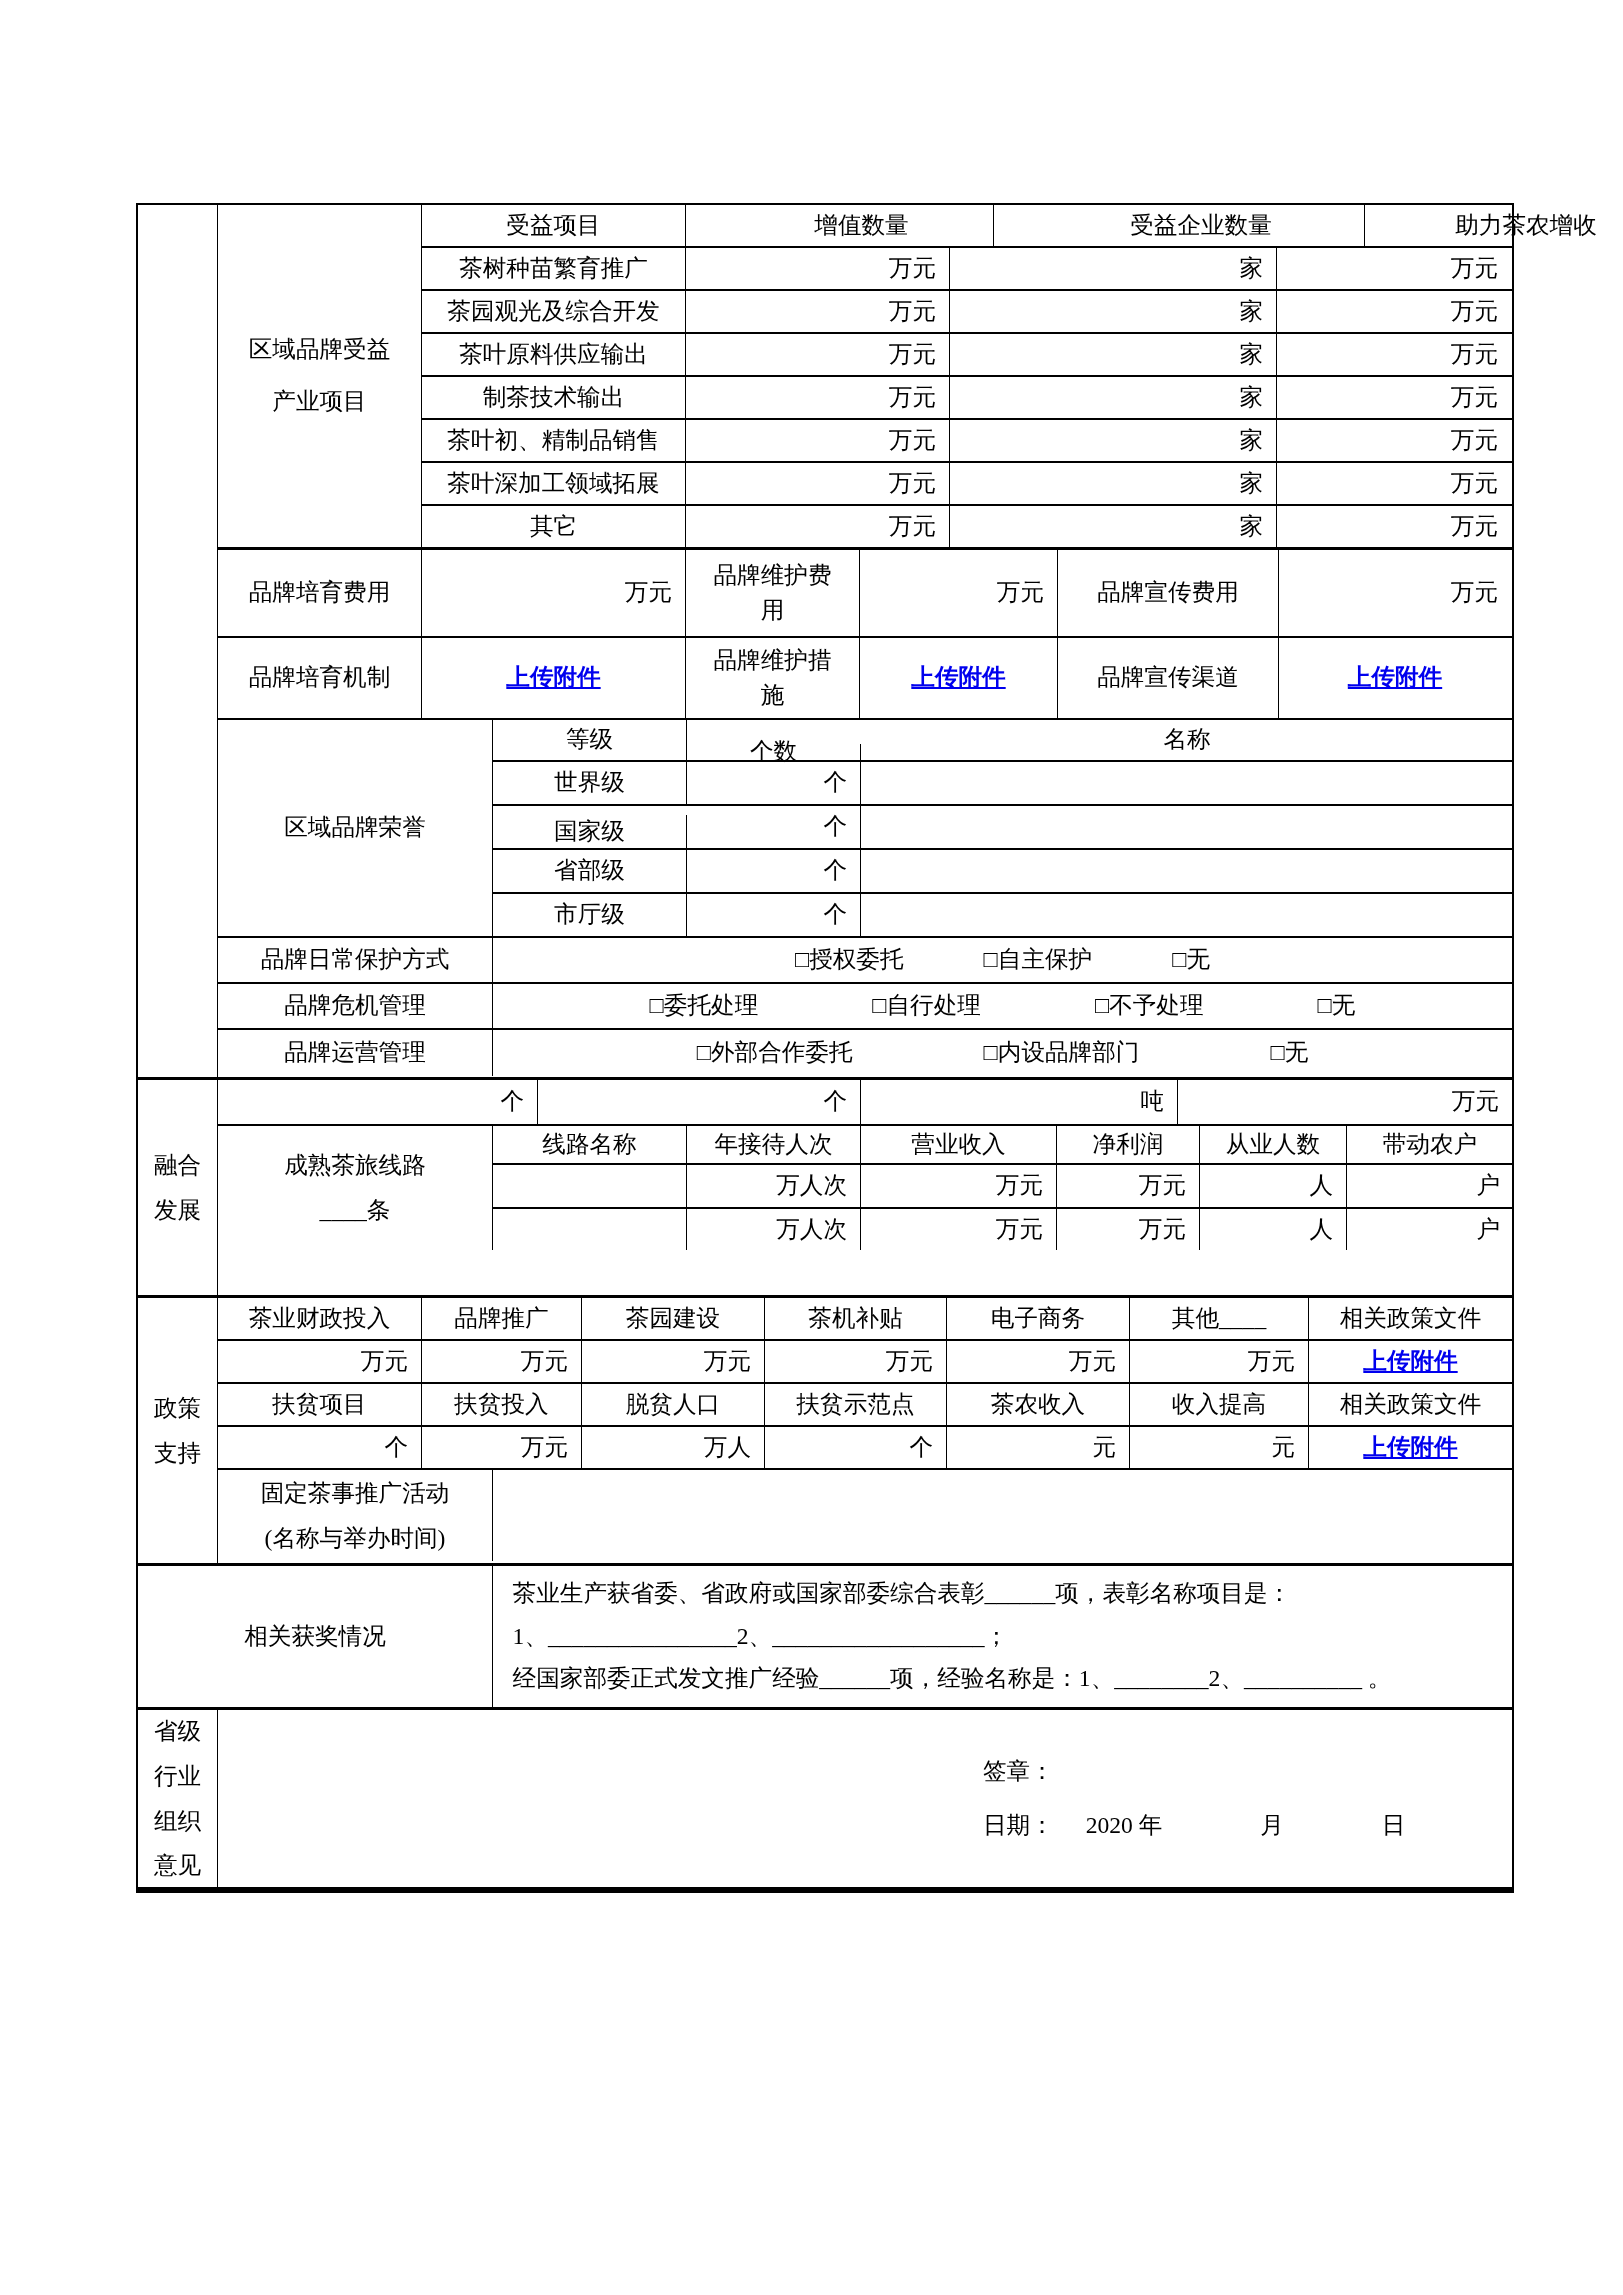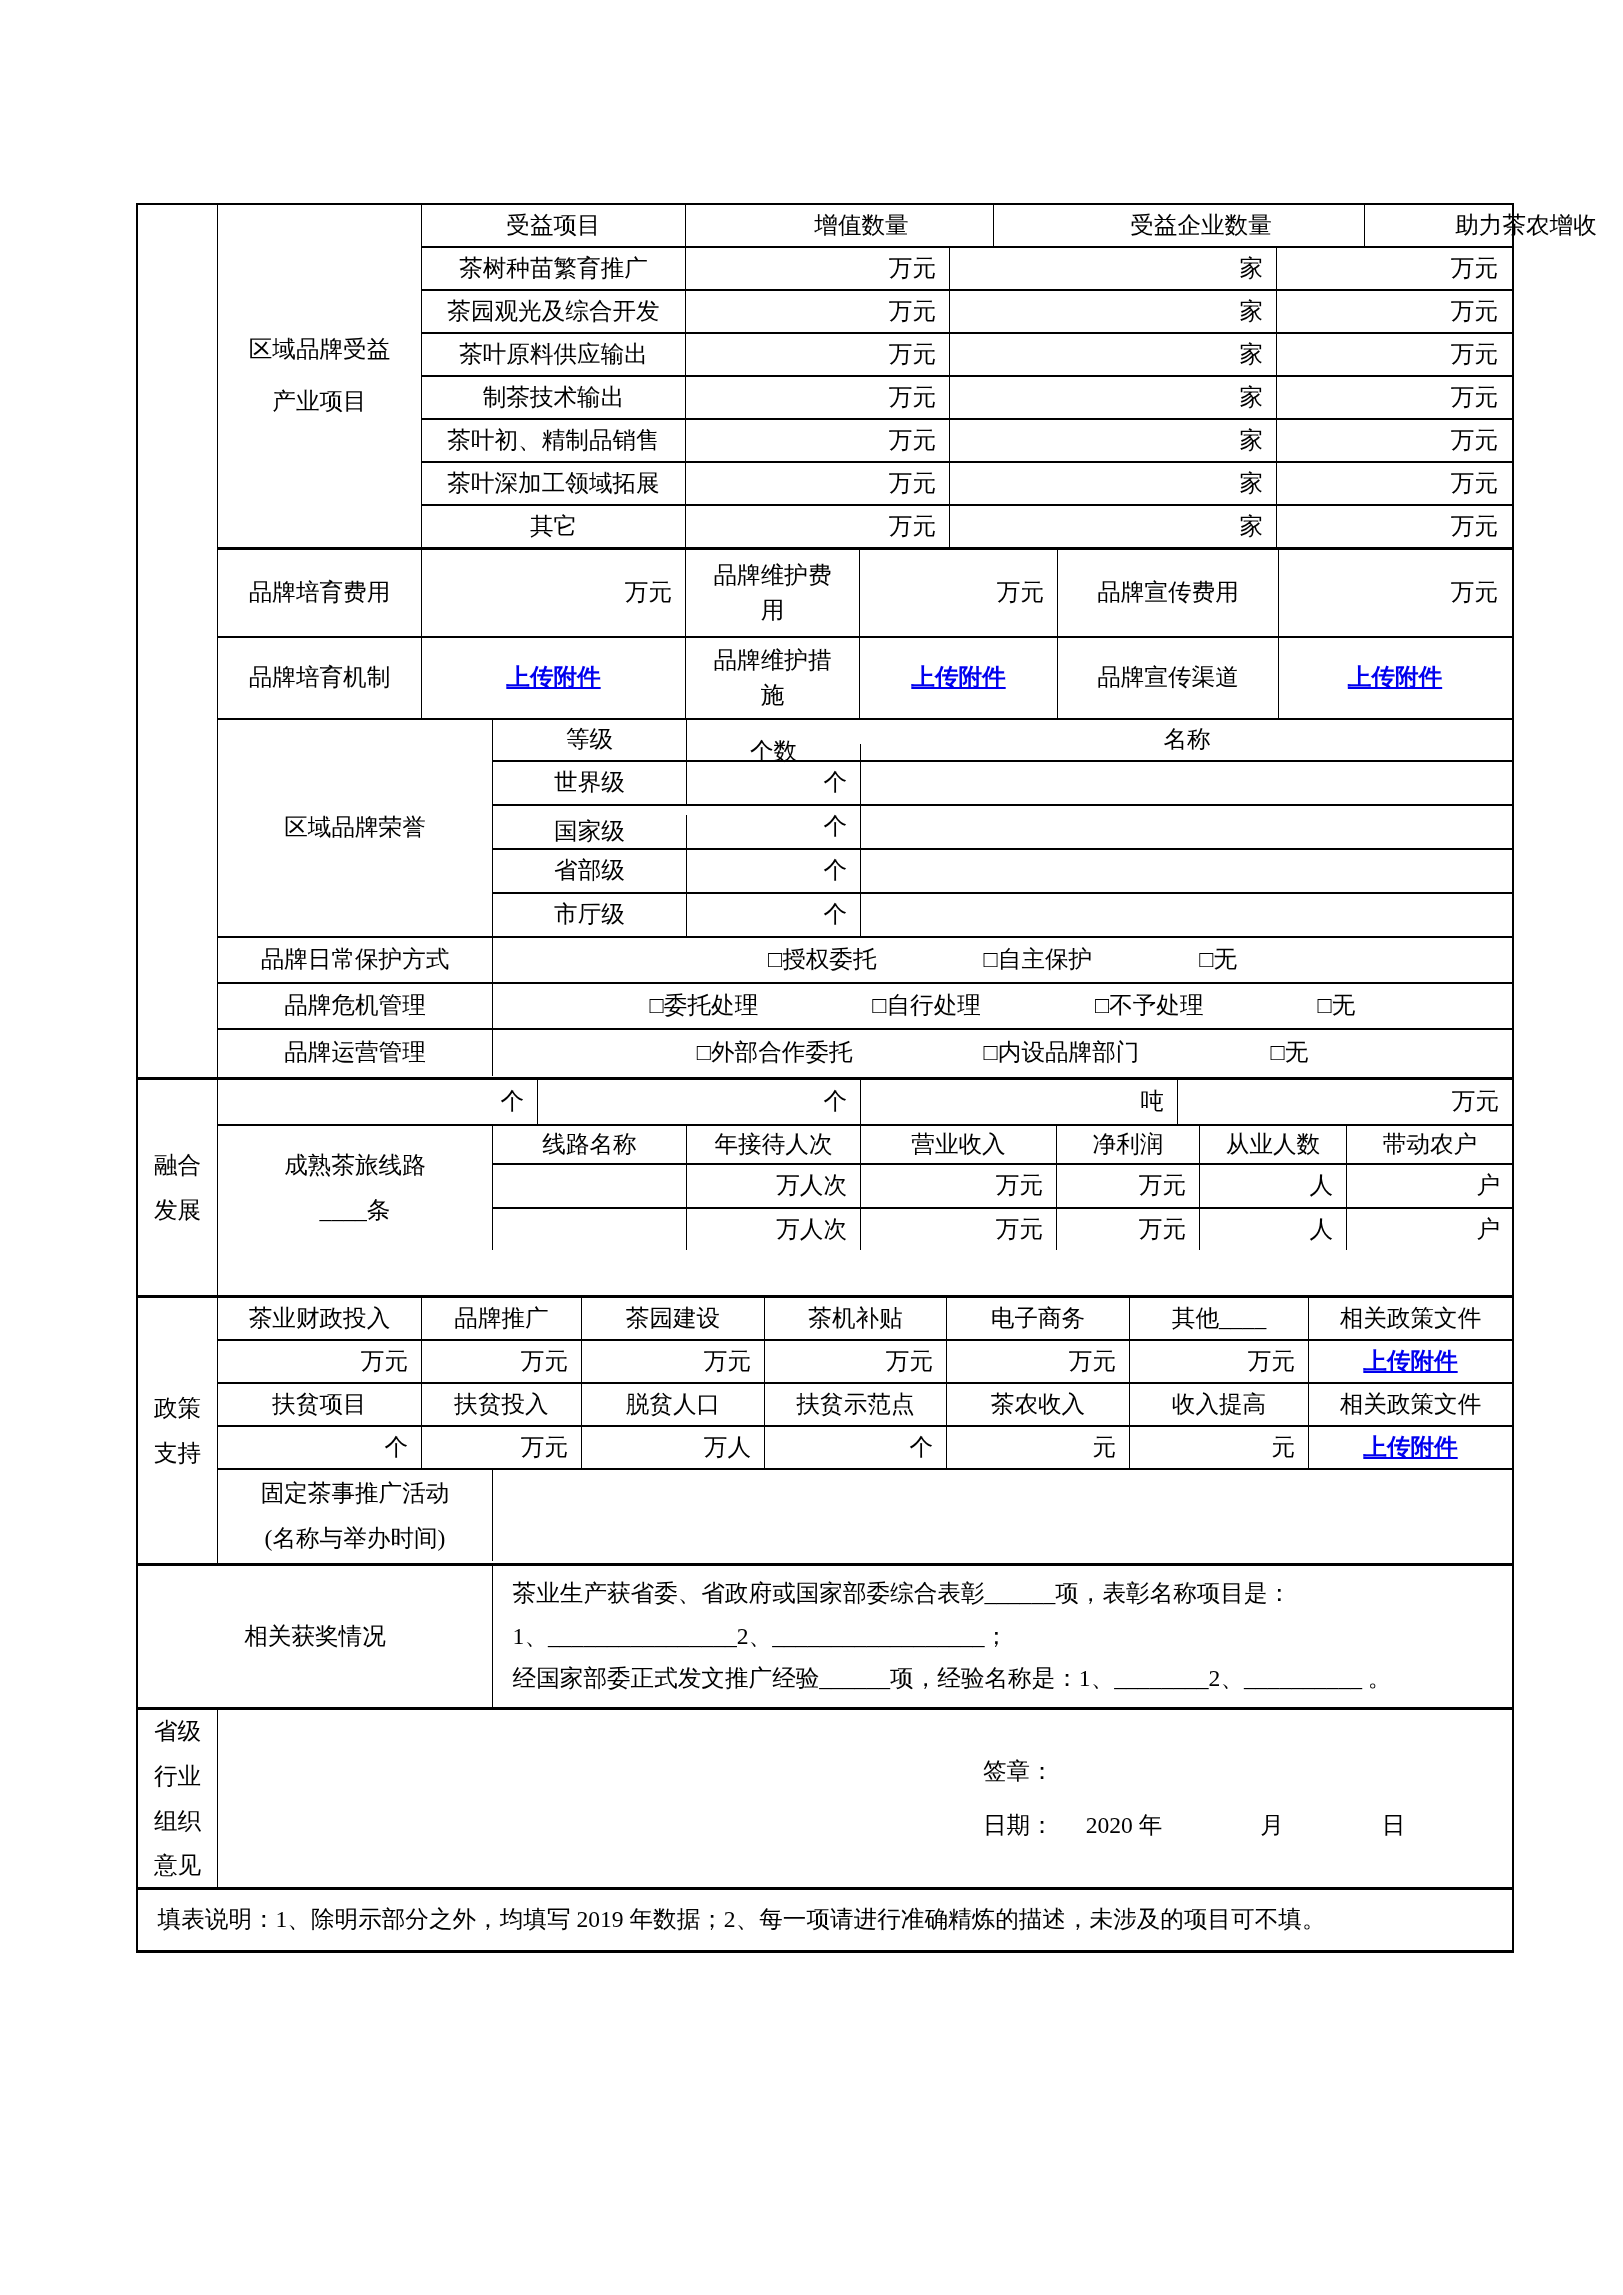--- a/index.html
+++ b/index.html
@@ -25,21 +25,21 @@
   .row{display:flex;flex:1;border-bottom:2px solid #000;box-sizing:border-box;min-height:0;}
   .row.fixed{flex:none;}
   .row.hb{border-bottom-width:2.6px;}
   .row.nb{border-bottom:none;}
   .two-line{line-height:2.2;}
   .two-line-sm{line-height:1.9;}
   .four-line{line-height:1.9;}
   .link{color:#0000EE;font-weight:bold;text-decoration:underline;cursor:pointer;}
   .wrap5{display:block;width:128px;margin:0 auto;line-height:1.5;text-align:center;}
   .opts{display:flex;align-items:center;justify-content:center;}
-  .opts.g-daily{gap:107px;}
+  .opts.g-daily{gap:80px;}
   .opts.g-crisis{gap:114px;}
   .opts.g-oper{gap:131px;}
   .awards-body{flex-direction:column;justify-content:space-evenly;align-items:flex-start;
                padding:0 19.6px;text-align:left;}
   .opinion-body{position:relative;}
   .seal-block{position:absolute;left:765px;top:47px;display:flex;flex-direction:column;
               gap:25px;align-items:flex-start;text-align:left;}
   .date-line span{display:inline-block;}
   .m40{margin-left:26px;} .m140{margin-left:92px;}
   .footnote-cell{justify-content:flex-start;padding-left:19.6px;text-align:left;}
@@ -332,19 +332,16 @@
           <div class="date-line">
             <span>日期：</span>
             <span class="m40">2020 年</span>
             <span class="m140">月</span>
             <span class="m140">日</span>
           </div>
         </div>
       </div>
     </div>
 
-    <div class="grp nb" style="height:60px;">
-      <div class="c last footnote-cell" style="width:1374px;">填表说明：1、除明示部分之外，均填写 2019 年数据；2、每一项请进行准确精炼的描述，未涉及的项目可不填。</div>
-    </div>
 
   </div>
 </div>
 
 
 </body></html>

